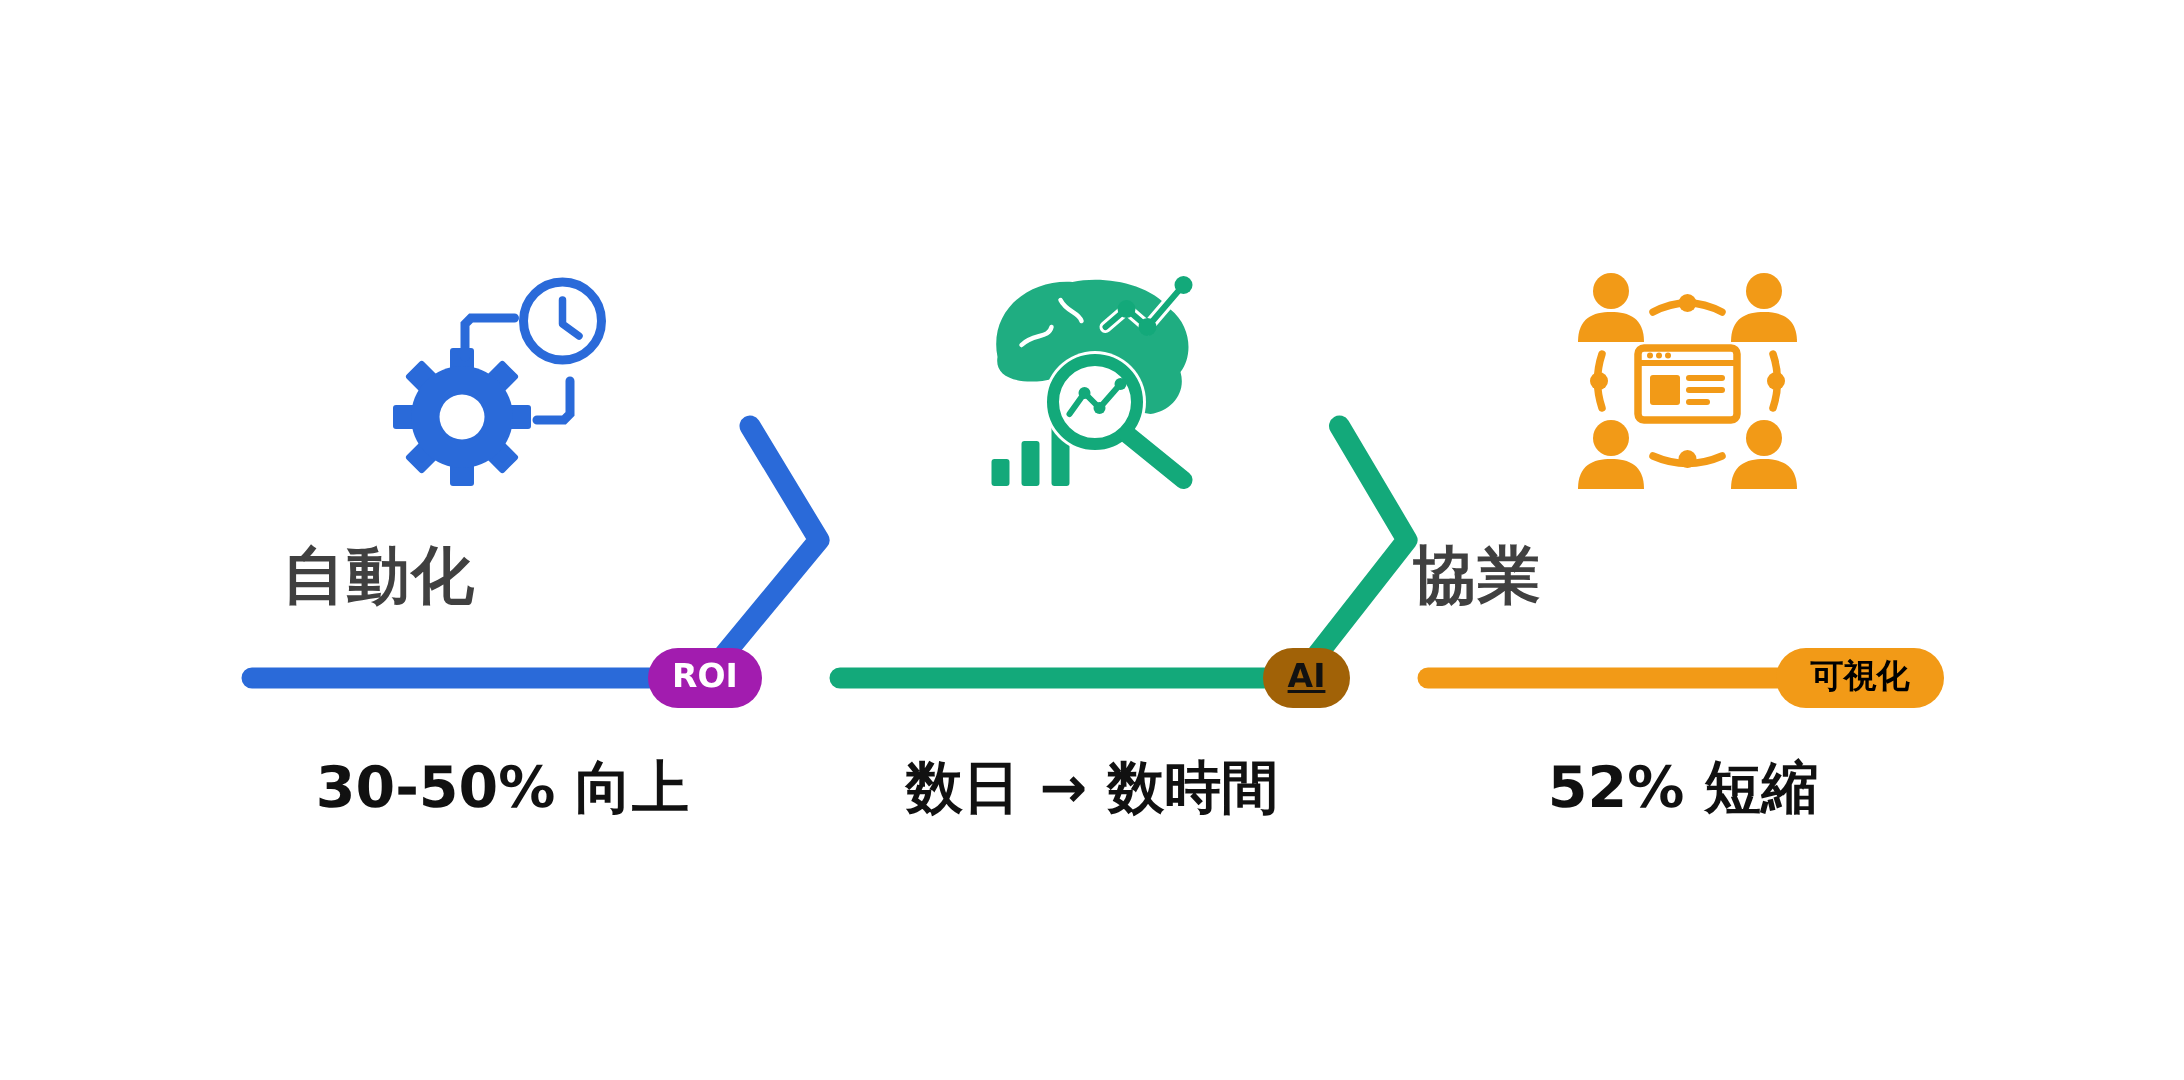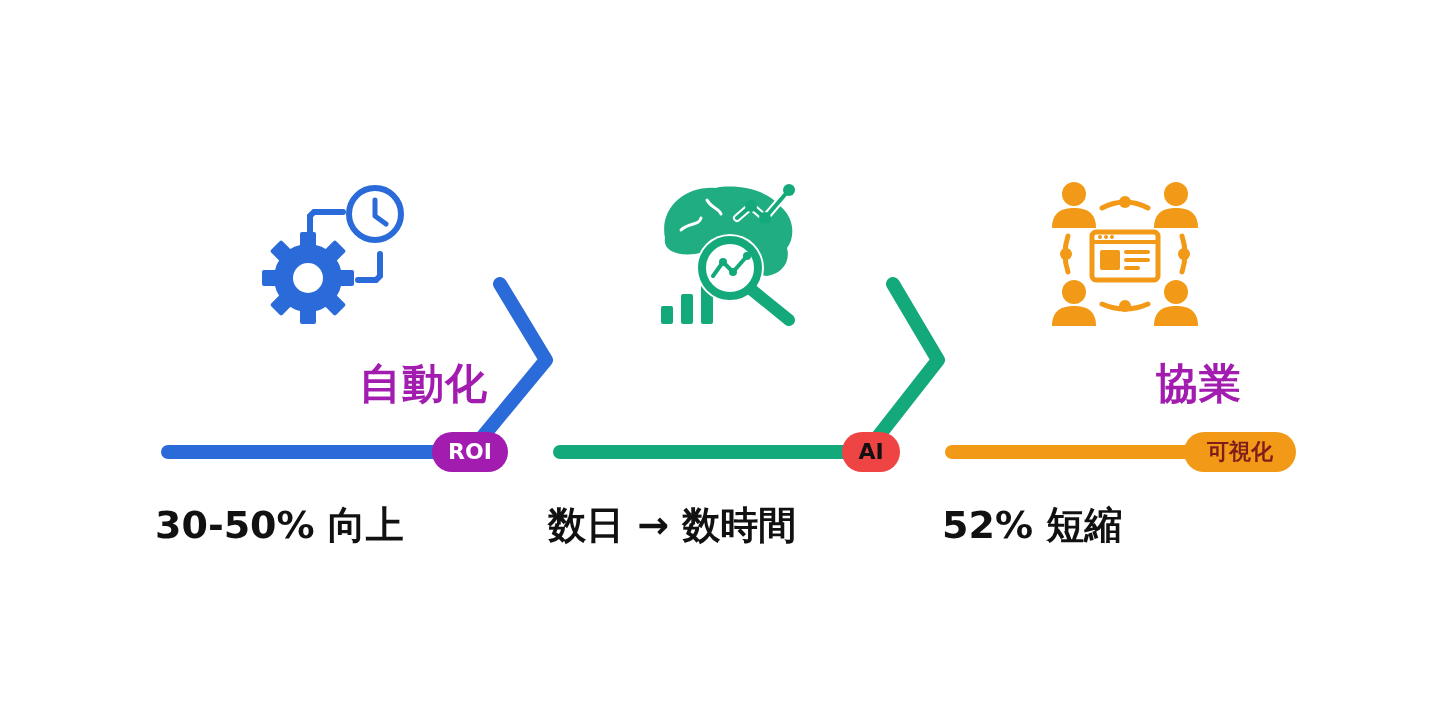--- a/index.html
+++ b/index.html
@@ -6,25 +6,25 @@
   body {
     width: 1456px; height: 720px; position: relative; overflow: hidden;
     background: #ffffff;
     font-family: "DejaVu Sans", "Liberation Sans", sans-serif;
     color: #111111;
   }
   .stage { position: absolute; inset: 0; }
   .icon { position: absolute; }
   .title {
     position: absolute; font-size: 42px; font-weight: bold;
-    text-align: right; width: 300px; letter-spacing: 1px; color: #a21caf;
+    text-align: left; width: 300px; letter-spacing: 1px; color: #404040;
   }
   .metric {
     position: absolute; font-size: 38px; font-weight: bold;
-    width: 360px; color: #111;
+    text-align: center; width: 360px; color: #111;
   }
   .pill {
     position: absolute; height: 40px; border-radius: 20px;
     font-size: 22px; font-weight: bold; line-height: 40px; text-align: center;
     padding: 0 12px; box-sizing: border-box;
   }
   svg.lines { position: absolute; left: 0; top: 0; }
 </style>
 </head>
 <body>
@@ -131,20 +131,20 @@
       <line x1="76" y1="72" x2="98" y2="72" stroke="#f29a17" stroke-width="4" stroke-linecap="round"></line>
       <line x1="76" y1="80" x2="98" y2="80" stroke="#f29a17" stroke-width="4" stroke-linecap="round"></line>
       <line x1="76" y1="88" x2="88" y2="88" stroke="#f29a17" stroke-width="4" stroke-linecap="round"></line>
     </svg>
   </div>
 
   <div class="title" style="left:188px; top:356px;">自動化</div>
   <div class="title" style="left:942px; top:356px;">協業</div>
 
   <div class="pill" style="left:432px; top:432px; width:76px; background:#a21caf; color:#ffffff;">ROI</div>
-  <div class="pill" style="left:842px; top:432px; width:58px; background:#ef4444; color:#111111;">AI</div>
-  <div class="pill" style="left:1184px; top:432px; width:112px; background:#f29a17; color:#7f1d1d;">可視化</div>
+  <div class="pill" style="left:842px; top:432px; width:58px; background:#a16207; color:#111111;text-decoration:underline;">AI</div>
+  <div class="pill" style="left:1184px; top:432px; width:112px; background:#f29a17; color:#000000;">可視化</div>
 
   <div class="metric" style="left:155px; top:500px;">30-50% 向上</div>
   <div class="metric" style="left:548px; top:500px;">数日 → 数時間</div>
   <div class="metric" style="left:942px; top:500px;">52% 短縮</div>
 
 </div>
 
 </body></html>

